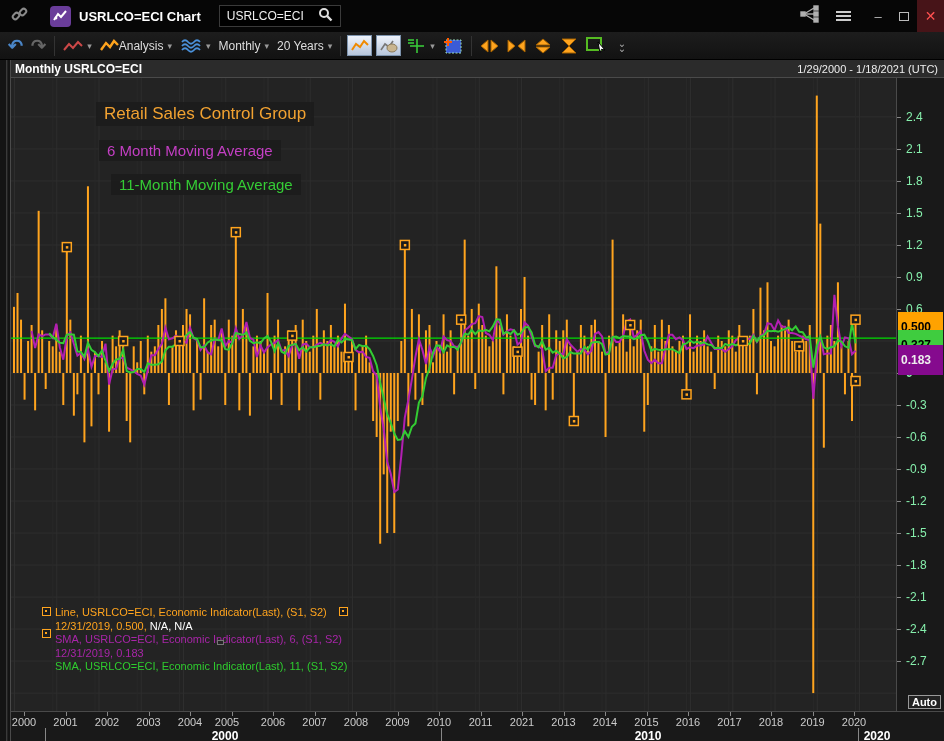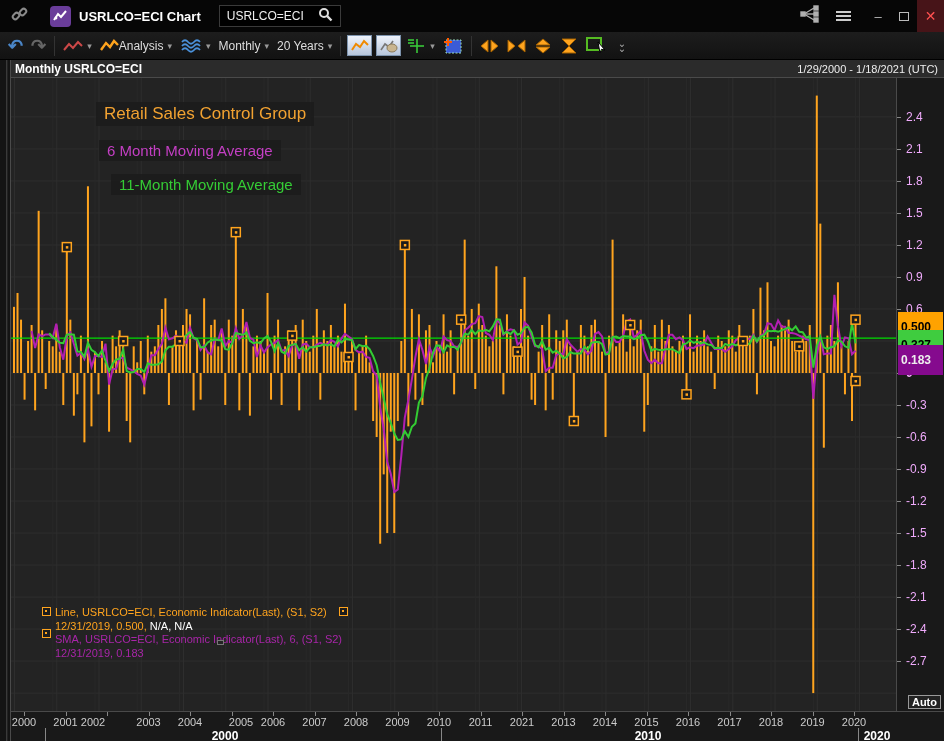--- a/index.html
+++ b/index.html
@@ -44,21 +44,21 @@
   .ann{position:absolute;background:rgba(27,27,27,0.88);padding:2px 8px;white-space:nowrap;}
   .ann-title{left:85px;top:24px;font-size:17px;color:#f2a231;}
   .ann-ma6{left:88px;top:62px;font-size:15px;color:#c43fc4;}
   .ann-ma11{left:100px;top:96px;font-size:15px;color:#35cc35;}
 
   .legend{position:absolute;left:44px;top:528px;font-size:11px;line-height:13.5px;white-space:nowrap;}
   .handle{position:absolute;width:9px;height:9px;border:1.5px solid #ffa41e;background:#1c1c1c;}
   .handle::after{content:"";position:absolute;left:2px;top:2px;width:2px;height:2px;background:#ffa41e;}
   .minihandle{position:absolute;width:7px;height:5px;border:1px solid #777;background:#222;}
 
-  .ytick{position:absolute;left:9px;color:#f0abfc;font-size:12px;}
+  .ytick{position:absolute;left:9px;color:#86efac;font-size:12px;}
   .ytickmark{position:absolute;left:0;width:4px;height:1px;background:#888;}
   .pricelabel{position:absolute;left:1px;width:45px;height:30px;font-size:12px;font-weight:bold;display:flex;align-items:center;padding-left:3px;}
   .autobtn{position:absolute;right:3px;bottom:2px;border:1px solid #999;color:#fff;font-size:11px;font-weight:bold;padding:0 3px;background:#222;}
 
   .xyear{position:absolute;top:4px;color:#ccc;font-size:11px;transform:translateX(-50%);}
   .xtickmark{position:absolute;top:0;width:1px;height:4px;background:#888;}
   .xdecade{position:absolute;top:17px;color:#fff;font-size:12px;font-weight:bold;transform:translateX(-50%);}
   .xdecsep{position:absolute;top:16px;width:1px;height:13px;background:#888;}
 </style>
 </head>
@@ -581,20 +581,21 @@
     <div class="ann ann-ma11">11-Month Moving Average</div>
     <div class="legend" id="legend">
       <span class="handle" style="left:-13px;top:1px;"></span>
       <span class="handle" style="left:284px;top:1px;"></span>
       <span class="handle" style="left:-13px;top:23px;"></span>
       <span class="minihandle" style="left:162px;top:34px;"></span>
     <div><span style="color: rgb(255, 164, 30);">Line, USRLCO=ECI, Economic Indicator(Last), (S1, S2)</span></div>
         <div><span style="color: rgb(255, 164, 30);">12/31/2019, 0.500,</span><span style="color: rgb(255, 255, 255);"> N/A, N/A</span></div>
         <div><span style="color: rgb(168, 37, 168);">SMA, USRLCO=ECI, Economic Indicator(Last),  6, (S1, S2)</span></div>
         <div><span style="color: rgb(168, 37, 168);">12/31/2019, 0.183</span></div>
+        <div><span style="color: rgb(47, 204, 47);">SMA, USRLCO=ECI, Economic Indicator(Last),  11, (S1, S2)</span></div>
       </div>
   </div>
 
   <div class="yaxis" id="yaxis">
     <div class="autobtn">Auto</div>
   <div class="ytickmark" style="top: 38.92px;"></div>
       <div class="ytick" style="top: 31.92px;">2.4</div>
       <div class="ytickmark" style="top: 70.93px;"></div>
       <div class="ytick" style="top: 63.93px;">2.1</div>
       <div class="ytickmark" style="top: 102.94px;"></div>
@@ -631,27 +632,27 @@
       <div class="pricelabel" style="top: 252.109px; background: rgb(63, 204, 63); color: rgb(0, 0, 0);">0.327</div>
       <div class="pricelabel" style="top: 267.474px; background: rgb(133, 10, 142); color: rgb(238, 238, 238);">0.183</div>
     </div>
 
   <div class="xaxis" id="xaxis">
       <div class="xtickmark" style="left: 13px;"></div>
       <div class="xyear" style="left: 13px;">2000</div>
       <div class="xtickmark" style="left: 54.5px;"></div>
       <div class="xyear" style="left: 54.5px;">2001</div>
       <div class="xtickmark" style="left: 96px;"></div>
-      <div class="xyear" style="left: 82px; text-align: right;">2002</div>
+      <div class="xyear" style="left: 96px; text-align: right;">2002</div>
       <div class="xtickmark" style="left: 137.5px;"></div>
       <div class="xyear" style="left: 137.5px;">2003</div>
       <div class="xtickmark" style="left: 179px;"></div>
       <div class="xyear" style="left: 179px;">2004</div>
       <div class="xtickmark" style="left: 220.5px;"></div>
-      <div class="xyear" style="left: 230px; text-align: center;">2005</div>
+      <div class="xyear" style="left: 216px; text-align: center;">2005</div>
       <div class="xtickmark" style="left: 262px;"></div>
       <div class="xyear" style="left: 262px;">2006</div>
       <div class="xtickmark" style="left: 303.5px;"></div>
       <div class="xyear" style="left: 303.5px;">2007</div>
       <div class="xtickmark" style="left: 345px;"></div>
       <div class="xyear" style="left: 345px;">2008</div>
       <div class="xtickmark" style="left: 386.5px;"></div>
       <div class="xyear" style="left: 386.5px;">2009</div>
       <div class="xtickmark" style="left: 428px;"></div>
       <div class="xyear" style="left: 428px;">2010</div>

